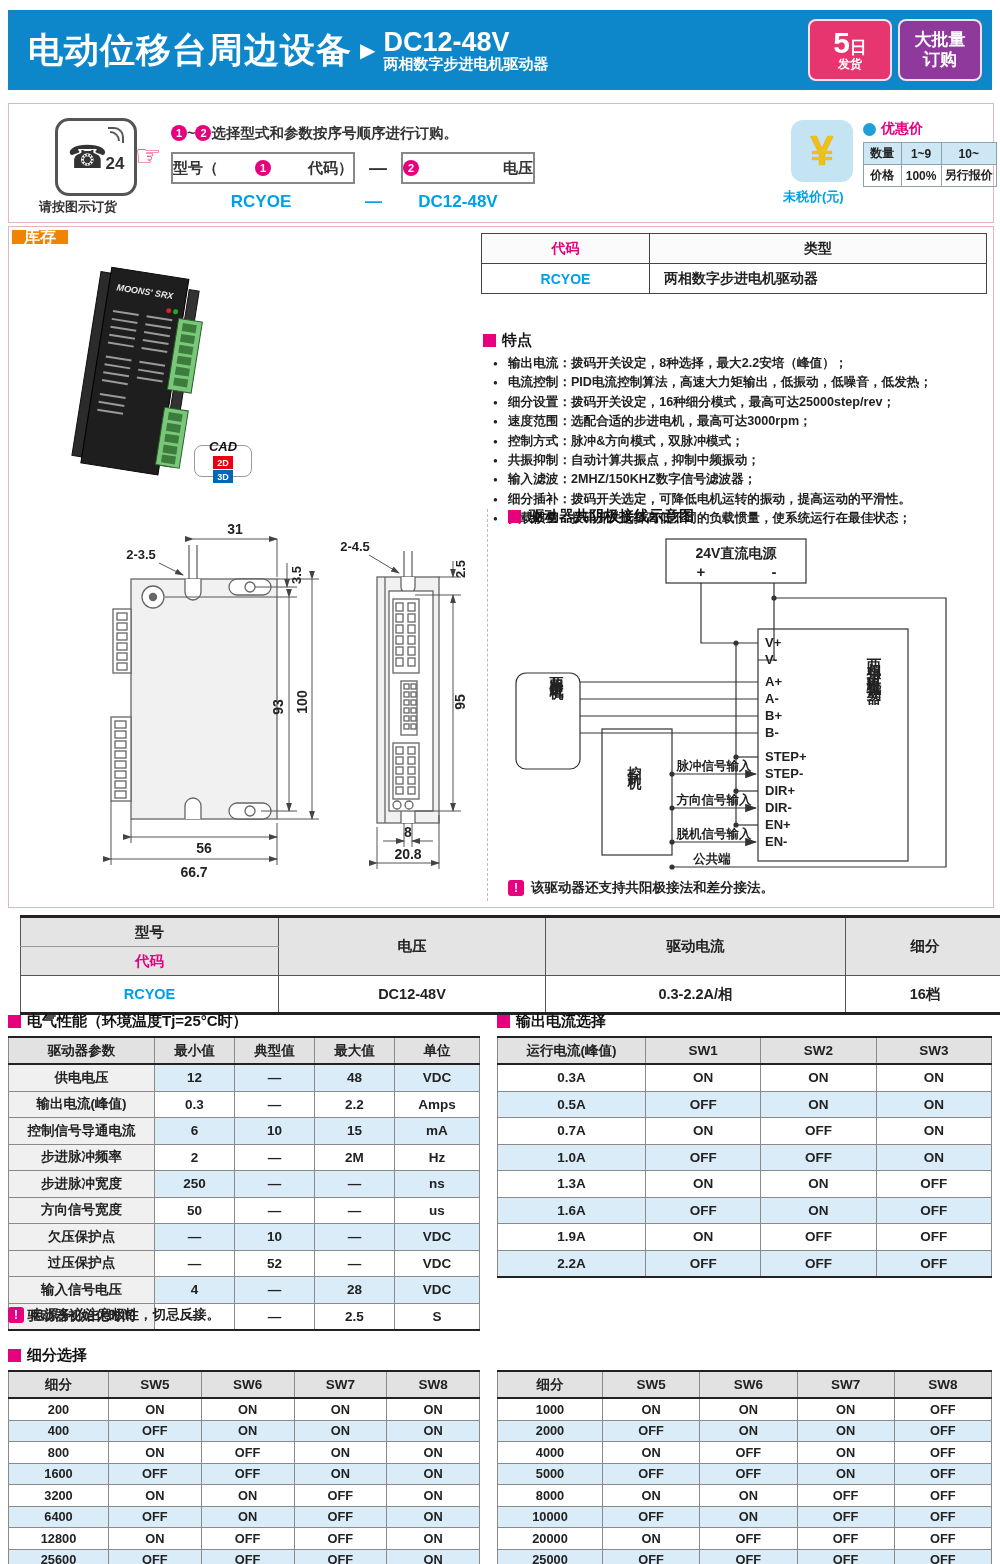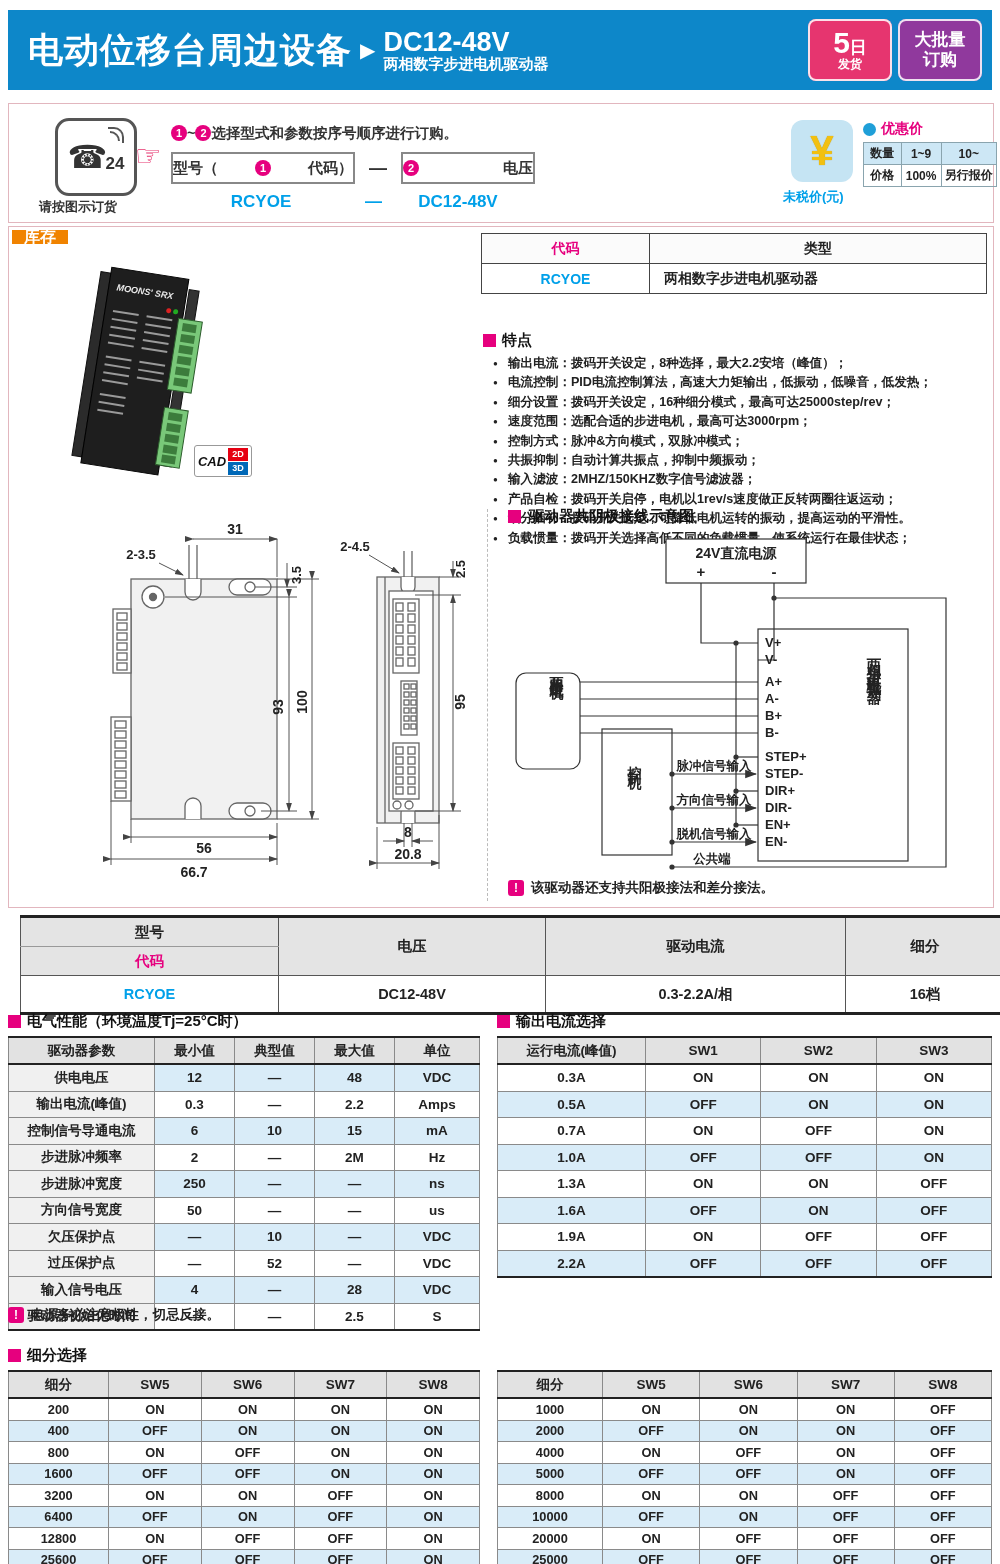--- a/index.html
+++ b/index.html
@@ -52,22 +52,22 @@
   .yencap{left:774px;top:84px;font-size:13px;font-weight:bold;color:#00a0e9;}
   .prc-title{left:854px;top:16px;font-size:14px;font-weight:bold;color:#e6007e;display:flex;align-items:center;gap:5px;}
   .dotblue{width:13px;height:13px;border-radius:50%;background:#1f9fd8;display:inline-block;}
   .prc-tbl{left:854px;top:38px;width:134px;border-collapse:collapse;font-size:12px;font-weight:bold;}
   .prc-tbl td{border:1px solid #8aa4ae;text-align:center;height:21px;padding:0 2px;}
   .prc-tbl tr:first-child td{background:#cde7f5;}
   
   .main{left:8px;top:226px;width:984px;height:680px;border:1px solid #e2b6be;background:#fff;}
   .stock{left:3px;top:3px;width:56px;height:14px;background:#f08300;color:#fff;font-size:16px;font-weight:bold;
          display:flex;align-items:center;justify-content:center;}
-  .cadbadge{left:185px;top:218px;width:56px;height:30px;border:1px solid #999;border-radius:3px;background:#fff;
-            display:flex;align-items:center;justify-content:center;gap:2px;}
+  .cadbadge{left:185px;top:218px;width:56px;height:30px;border:1px solid #999;border-radius:8px;background:#fff;
+            display:flex;align-items:center;justify-content:center;gap:2px;flex-direction:column;}
   .cadbadge .cad{font-weight:bold;font-size:13px;font-style:italic;color:#111;}
   .cadcol{display:flex;flex-direction:column;gap:1px;}
   .cad2d,.cad3d{width:20px;height:13px;color:#fff;font-size:9px;font-weight:bold;display:flex;align-items:center;justify-content:center;}
   .cad2d{background:#e60012;}
   .cad3d{background:#0068b7;}
   .codetbl{left:472px;top:6px;width:506px;border-collapse:collapse;font-size:14px;}
   .codetbl td{border:1px solid #444;height:27px;}
   .codetbl .h{text-align:center;font-weight:bold;background:#fbfbfb;}
   .codetbl .pink{color:#e6007e;}
   .codetbl .blue{color:#00a0e9;text-align:center;font-weight:bold;}
@@ -277,21 +277,20 @@
         <span>特点</span>
       </div>
       <ul>
           <li>输出电流：拨码开关设定，8种选择，最大2.2安培（峰值）；</li>
           <li>电流控制：PID电流控制算法，高速大力矩输出，低振动，低噪音，低发热；</li>
           <li>细分设置：拨码开关设定，16种细分模式，最高可达25000step/rev；</li>
           <li>速度范围：选配合适的步进电机，最高可达3000rpm；</li>
           <li>控制方式：脉冲&amp;方向模式，双脉冲模式；</li>
           <li>共振抑制：自动计算共振点，抑制中频振动；</li>
           <li>输入滤波：2MHZ/150KHZ数字信号滤波器；</li>
-          <li>产品自检：拨码开关启停，电机以1rev/s速度做正反转两圈往返运动；</li>
           <li>细分插补：拨码开关选定，可降低电机运转的振动，提高运动的平滑性。</li>
           <li>负载惯量：拨码开关选择高低不同的负载惯量，使系统运行在最佳状态；</li>
         </ul>
     </div>
 
     <svg class="abs drawsvg" style="left:70px;top:290px;" width="252" height="364" viewBox="0 0 252 364">
       <defs>
         <marker id="ar" markerWidth="9" markerHeight="7" refX="8" refY="3.5" orient="auto">
           <polygon points="0 0.6, 9 3.5, 0 6.4" fill="#444"></polygon>
         </marker>

